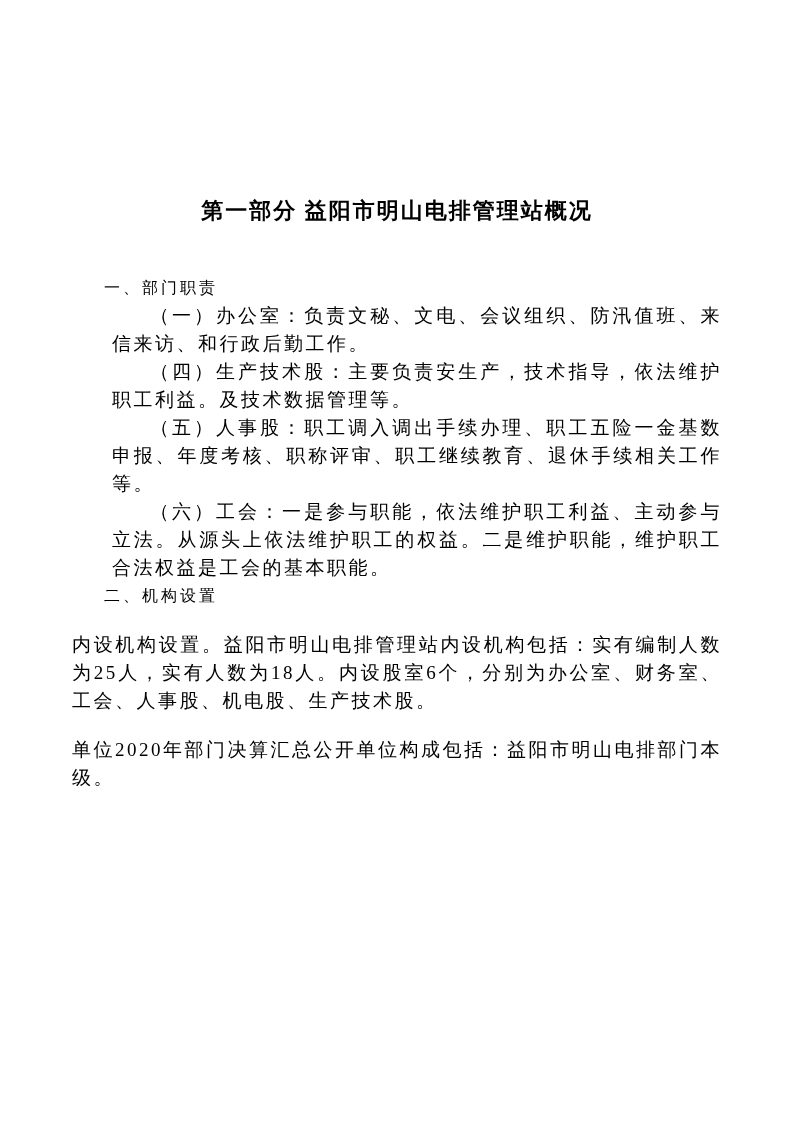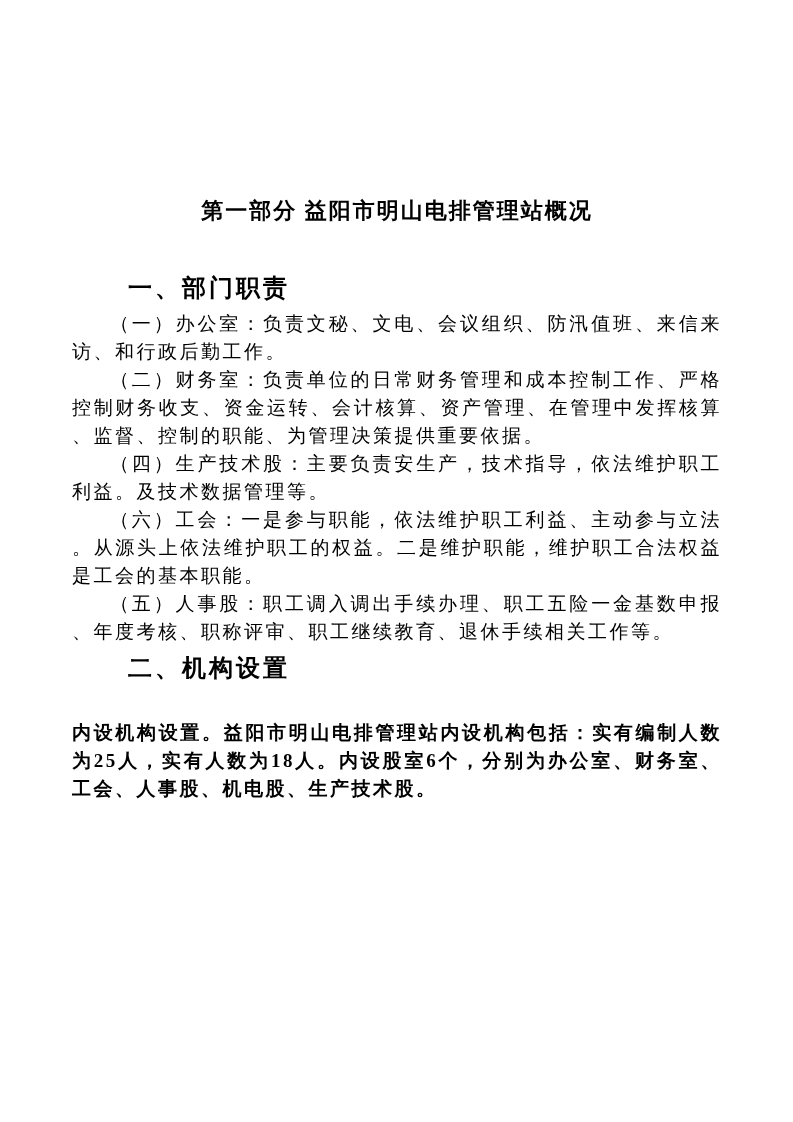--- a/index.html
+++ b/index.html
@@ -26,57 +26,57 @@
     margin: 0 0 48px 0;
     font-size: 22px;
     line-height: 30px;
     font-weight: bold;
     letter-spacing: 2px;
     text-align: center;
     font-family: "Liberation Serif", "DejaVu Serif", serif;
   }
   section { margin: 0; }
   h2.sec-heading {
-    margin: 8px;
-    font-size: 24px;
+    margin: 0;
+    font-size: 16px;
     line-height: 28px;
-    font-weight: bold;
+    font-weight: normal;
     letter-spacing: 3px;
     text-indent: 2em;
     font-family: "Liberation Sans", "DejaVu Sans", sans-serif;
   }
   p.body-par {
     margin: 0;
     font-size: 19px;
     line-height: 28px;
     letter-spacing: 2.5px;
     text-align: justify;
     line-break: anywhere;
     overflow-wrap: anywhere;
   }
-  p.indent { text-indent: 2em; }
-  p.flush  { margin-top: 37px; text-indent: 0; font-weight: bold; }
+  p.indent { text-indent: 2em; margin-left: 40px; }
+  p.flush  { margin-top: 21px; text-indent: 0; }
 </style>
 </head>
 <body>
 
 <main class="page">
 
   <h1 class="doc-title">第一部分 益阳市明山电排管理站概况</h1>
 
   <section>
     <h2 class="sec-heading">一、部门职责</h2>
     <p class="body-par indent">（一）办公室：负责文秘、文电、会议组织、防汛值班、来信来访、和行政后勤工作。</p>
-    <p class="body-par indent">（二）财务室：负责单位的日常财务管理和成本控制工作、严格控制财务收支、资金运转、会计核算、资产管理、在管理中发挥核算、监督、控制的职能、为管理决策提供重要依据。</p>
     <p class="body-par indent">（四）生产技术股：主要负责安生产，技术指导，依法维护职工利益。及技术数据管理等。</p>
+    <p class="body-par indent">（五）人事股：职工调入调出手续办理、职工五险一金基数申报、年度考核、职称评审、职工继续教育、退休手续相关工作等。</p>
     <p class="body-par indent">（六）工会：一是参与职能，依法维护职工利益、主动参与立法。从源头上依法维护职工的权益。二是维护职能，维护职工合法权益是工会的基本职能。</p>
-    <p class="body-par indent">（五）人事股：职工调入调出手续办理、职工五险一金基数申报、年度考核、职称评审、职工继续教育、退休手续相关工作等。</p>
   </section>
 
   <section>
     <h2 class="sec-heading">二、机构设置</h2>
     <p class="body-par flush">内设机构设置。益阳市明山电排管理站内设机构包括：实有编制人数为25人，实有人数为18人。内设股室6个，分别为办公室、财务室、工会、人事股、机电股、生产技术股。</p>
   </section>
 
   <section>
+    <p class="body-par flush">单位2020年部门决算汇总公开单位构成包括：益阳市明山电排部门本级。</p>
   </section>
 
 </main>
 
 </body></html>

